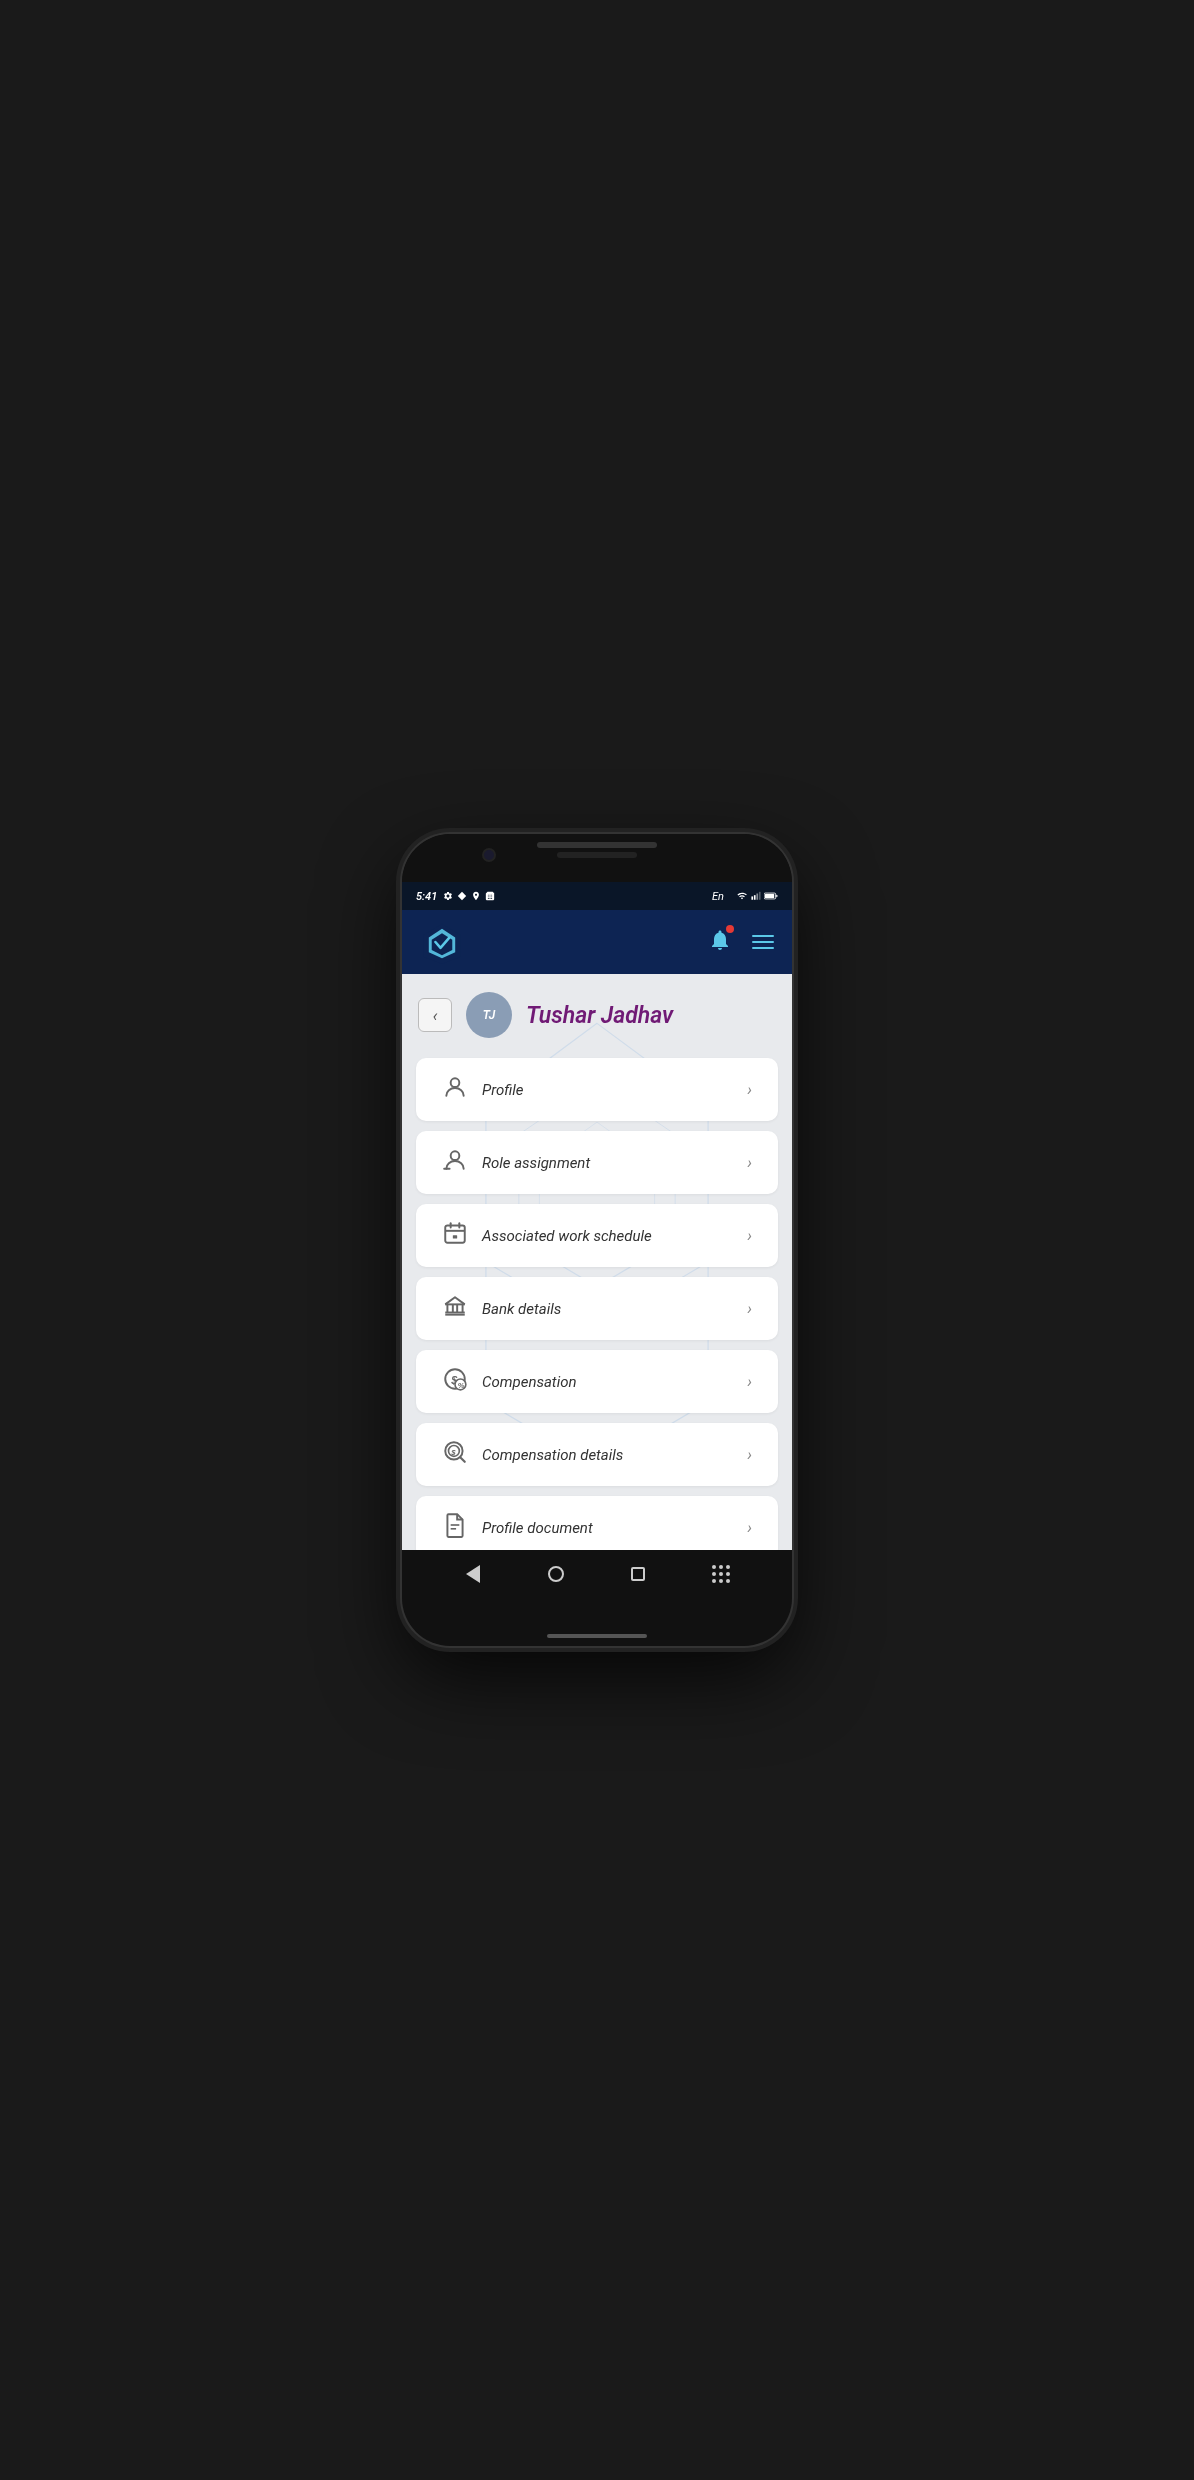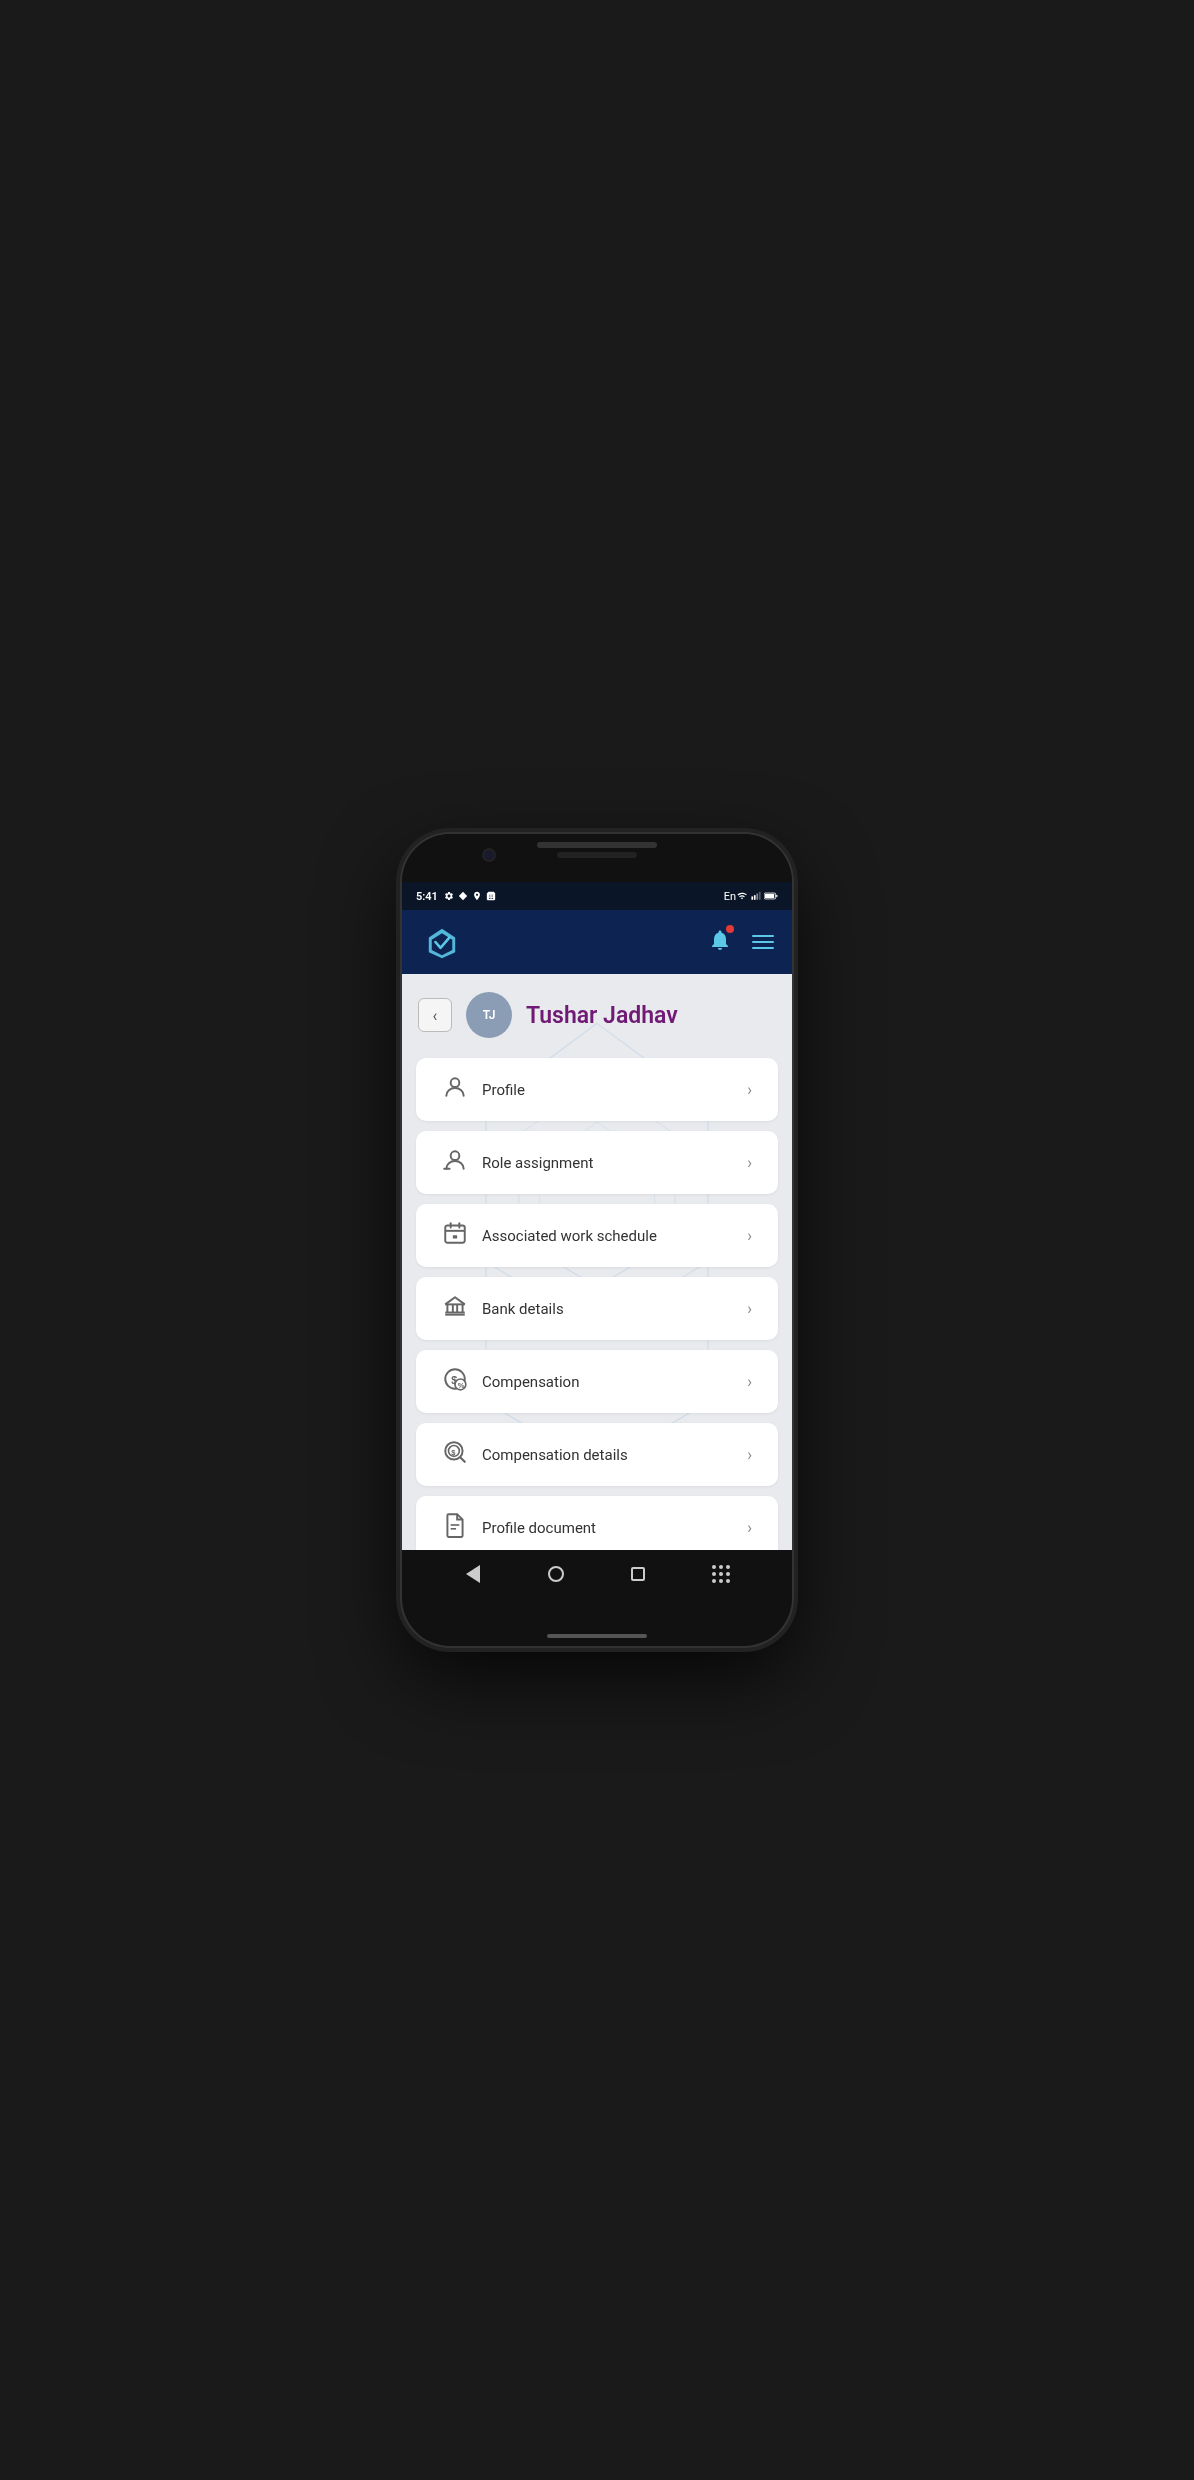--- a/index.html
+++ b/index.html
@@ -74,20 +74,21 @@
 
     .phone-screen {
       position: absolute;
       top: 48px;
       left: 0; right: 0;
       bottom: 48px;
       background: #f0f0f0;
       display: flex;
       flex-direction: column;
       overflow: hidden;
+      font-style: italic;
     }
 
     .status-bar {
       background: #0a1628;
       height: 28px;
       display: flex;
       align-items: center;
       justify-content: space-between;
       padding: 0 14px;
       flex-shrink: 0;
@@ -112,21 +113,21 @@
     }
 
     .status-icon {
       color: #fff;
       font-size: 9px;
     }
 
     .status-right {
       display: flex;
       align-items: center;
-      gap: 0;
+      gap: 12px;
     }
 
     .status-right-text {
       color: #fff;
       font-size: 11px;
     }
 
     .status-right-icons {
       display: flex;
       align-items: center;

